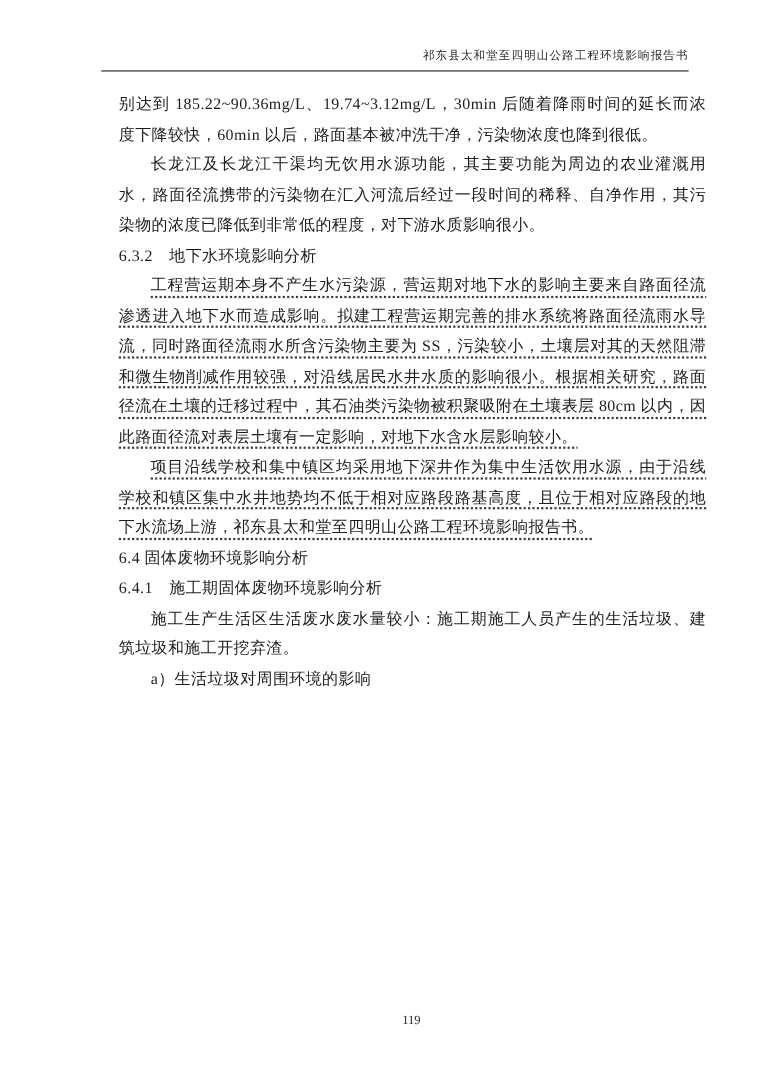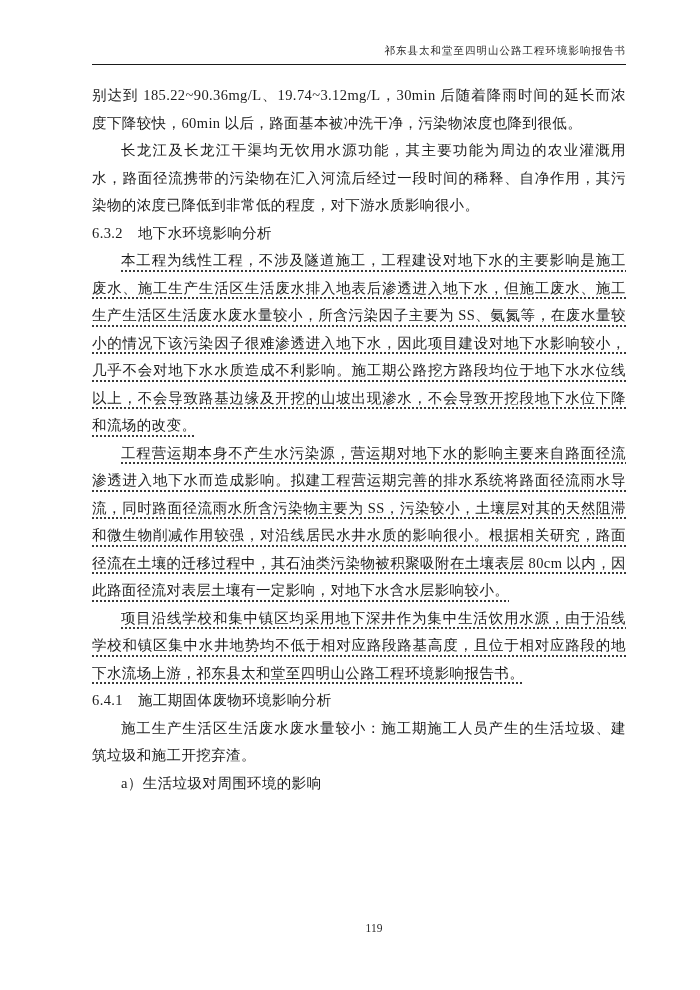--- a/index.html
+++ b/index.html
@@ -24,21 +24,21 @@
     text-align: right;
     font-size: 10.5px;
     letter-spacing: 1px;
     color: #2a2a2a;
     padding-bottom: 6px;
     border-bottom: 1.5px solid #1a1a1a;
   }
   .content {
     position: absolute;
     top: 82px;
-    left: 92px;
+    left: 108px;
     width: 534px;
     font-size: 14.5px;
     line-height: 27.5px;
     text-align: justify;
     letter-spacing: 0.4px;
   }
   .content p, .content h2, .content h3 {
     margin: 0;
     padding: 0;
     font-size: inherit;
@@ -85,26 +85,26 @@
 
   <div class="content">
 
     <p class="para noindent">别达到 185.22~90.36mg/L、19.74~3.12mg/L，30min 后随着降雨时间的延长而浓度下降较快，60min 以后，路面基本被冲洗干净，污染物浓度也降到很低。</p>
 
 
     <p class="para">长龙江及长龙江干渠均无饮用水源功能，其主要功能为周边的农业灌溉用水，路面径流携带的污染物在汇入河流后经过一段时间的稀释、自净作用，其污染物的浓度已降低到非常低的程度，对下游水质影响很小。</p>
 
     <h3 class="heading-l2">6.3.2　地下水环境影响分析</h3>
 
-    <p class="para revised">本工程为线性工程，不涉及隧道施工，工程建设对地下水的主要影响是施工废水、施工生产生活区生活废水排入地表后渗透进入地下水，但施工废水、施工生产生活区生活废水废水量较小，所含污染因子主要为 SS、氨氮等，在废水量较小的情况下该污染因子很难渗透进入地下水，因此项目建设对地下水影响较小，几乎不会对地下水水质造成不利影响。施工期公路挖方路段均位于地下水水位线以上，不会导致路基边缘及开挖的山坡出现渗水，不会导致开挖段地下水位下降和流场的改变。</p>
 
     <p class="para revised">工程营运期本身不产生水污染源，营运期对地下水的影响主要来自路面径流渗透进入地下水而造成影响。拟建工程营运期完善的排水系统将路面径流雨水导流，同时路面径流雨水所含污染物主要为 SS，污染较小，土壤层对其的天然阻滞和微生物削减作用较强，对沿线居民水井水质的影响很小。根据相关研究，路面径流在土壤的迁移过程中，其石油类污染物被积聚吸附在土壤表层 80cm 以内，因此路面径流对表层土壤有一定影响，对地下水含水层影响较小。</p>
 
     <p class="para revised">项目沿线学校和集中镇区均采用地下深井作为集中生活饮用水源，由于沿线学校和镇区集中水井地势均不低于相对应路段路基高度，且位于相对应路段的地下水流场上游，祁东县太和堂至四明山公路工程环境影响报告书。</p>
 
+    <h2 class="heading-l1">6.4 固体废物环境影响分析</h2>
 
     <h3 class="heading-l2">6.4.1　施工期固体废物环境影响分析</h3>
 
     <p class="para">施工生产生活区生活废水废水量较小：施工期施工人员产生的生活垃圾、建筑垃圾和施工开挖弃渣。</p>
 
     <p class="para">a）生活垃圾对周围环境的影响</p>
 
   </div>
 
   <div class="page-number">119</div>

